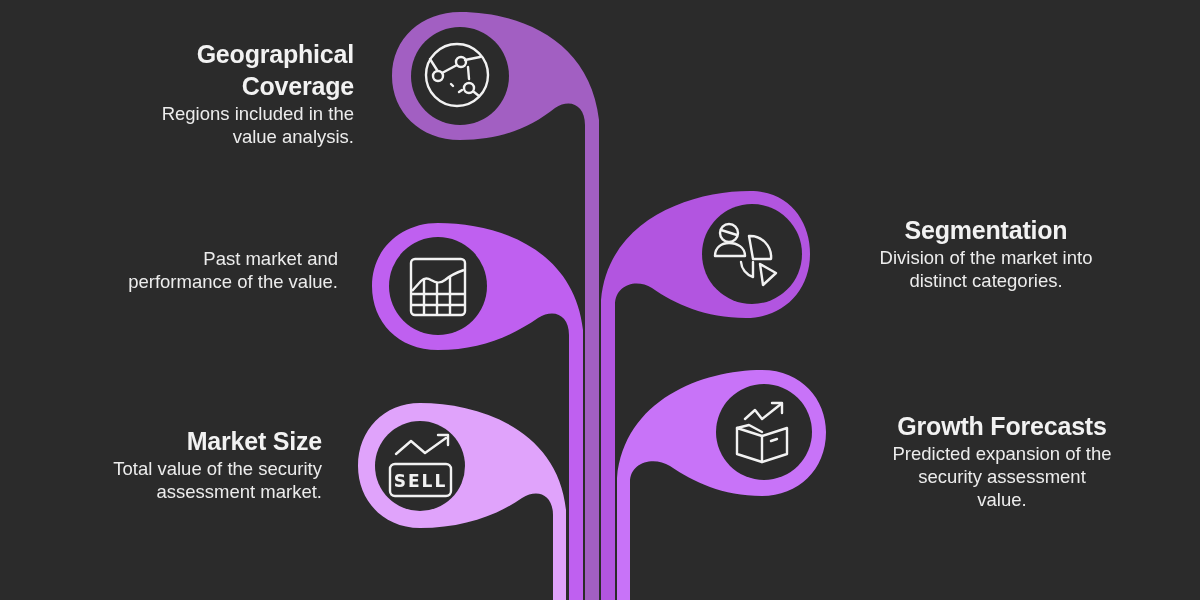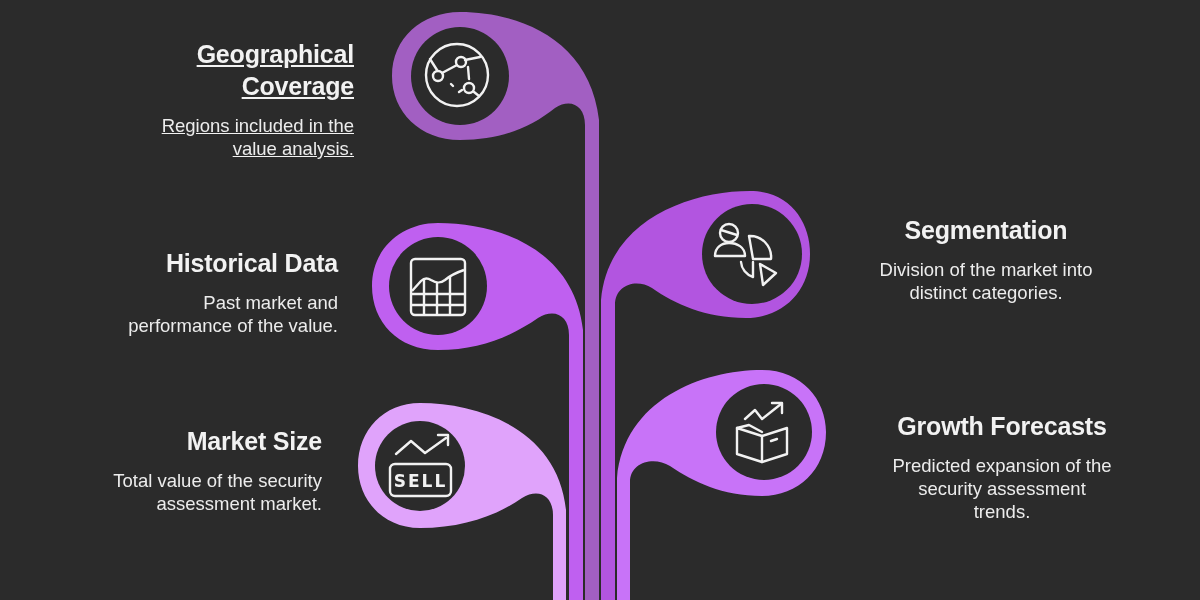--- a/index.html
+++ b/index.html
@@ -8,21 +8,21 @@
       background: #2b2b2b;
       font-family: "Liberation Sans", "DejaVu Sans", sans-serif;
       position: relative;
     }
     #diagram { position: absolute; left: 0; top: 0; }
     .label { position: absolute; color: #f2f2f2; }
     .label h2 { margin: 0; font-size: 25px; font-weight: bold; line-height: 32px; letter-spacing: -0.2px; }
     .label p { margin: 0; font-size: 18.5px; line-height: 23px; color: #ececec; }
     .right-align { text-align: right; }
     .left-align { text-align: center; }
-    .label h2 + p { margin-top: 12px; }
+    .label h2 + p { }
   </style>
 </head>
 <body>
 
 <svg id="diagram" width="1200" height="600" viewBox="0 0 1200 600">
 
   <g>
     <path fill="#A25FC2" d="M 460 12 C 520 12, 590 40, 599 120 L 599 600 L 585 600 L 585 125 C 585 105, 570 98, 555 108 C 530 128, 500 140, 460 140 C 420 140, 392 112, 392 76 C 392 38, 422 12, 460 12 Z"></path>
     <circle cx="460" cy="76" r="49" fill="#2b2b2b"></circle>
   </g>
@@ -90,33 +90,32 @@
   <g fill="none" stroke="#f2f2f2" stroke-width="2.4" stroke-linejoin="round" stroke-linecap="round">
     <path d="M 745 419 L 755 410 L 762 419 L 781 404"></path>
     <path d="M 772 403 L 782 403 L 782 413"></path>
     <path d="M 737 428 L 762 436 L 787 428 L 787 454 L 762 462 L 737 454 Z"></path>
     <line x1="762" y1="436" x2="762" y2="462"></line>
     <path d="M 737 428 L 749 425 L 762 432"></path>
     <line x1="771" y1="441" x2="777" y2="439"></line>
   </g>
 </svg>
 
-<div class="label right-align" style="left:110px; top:38px; width:244px;text-decoration:underline;">
+<div class="label right-align" style="left:110px; top:38px; width:244px;">
   <h2>
     <span>Geographical</span><br>
     <span>Coverage</span>
   </h2>
   <p>
     <span>Regions included in the</span><br>
     <span>value analysis.</span>
   </p>
 </div>
 
 <div class="label right-align" style="left:70px; top:247px; width:268px;">
-  <h2>Historical Data</h2>
   <p>
     <span>Past market and</span><br>
     <span>performance of the value.</span>
   </p>
 </div>
 
 <div class="label right-align" style="left:70px; top:425px; width:252px;">
   <h2>Market Size</h2>
   <p>
     <span>Total value of the security</span><br>
@@ -130,15 +129,15 @@
     <span>Division of the market into</span><br>
     <span>distinct categories.</span>
   </p>
 </div>
 
 <div class="label left-align" style="left:862px; top:410px; width:280px;">
   <h2>Growth Forecasts</h2>
   <p>
     <span>Predicted expansion of the</span><br>
     <span>security assessment</span><br>
-    <span>trends.</span>
+    <span>value.</span>
   </p>
 </div>
 
 </body></html>

